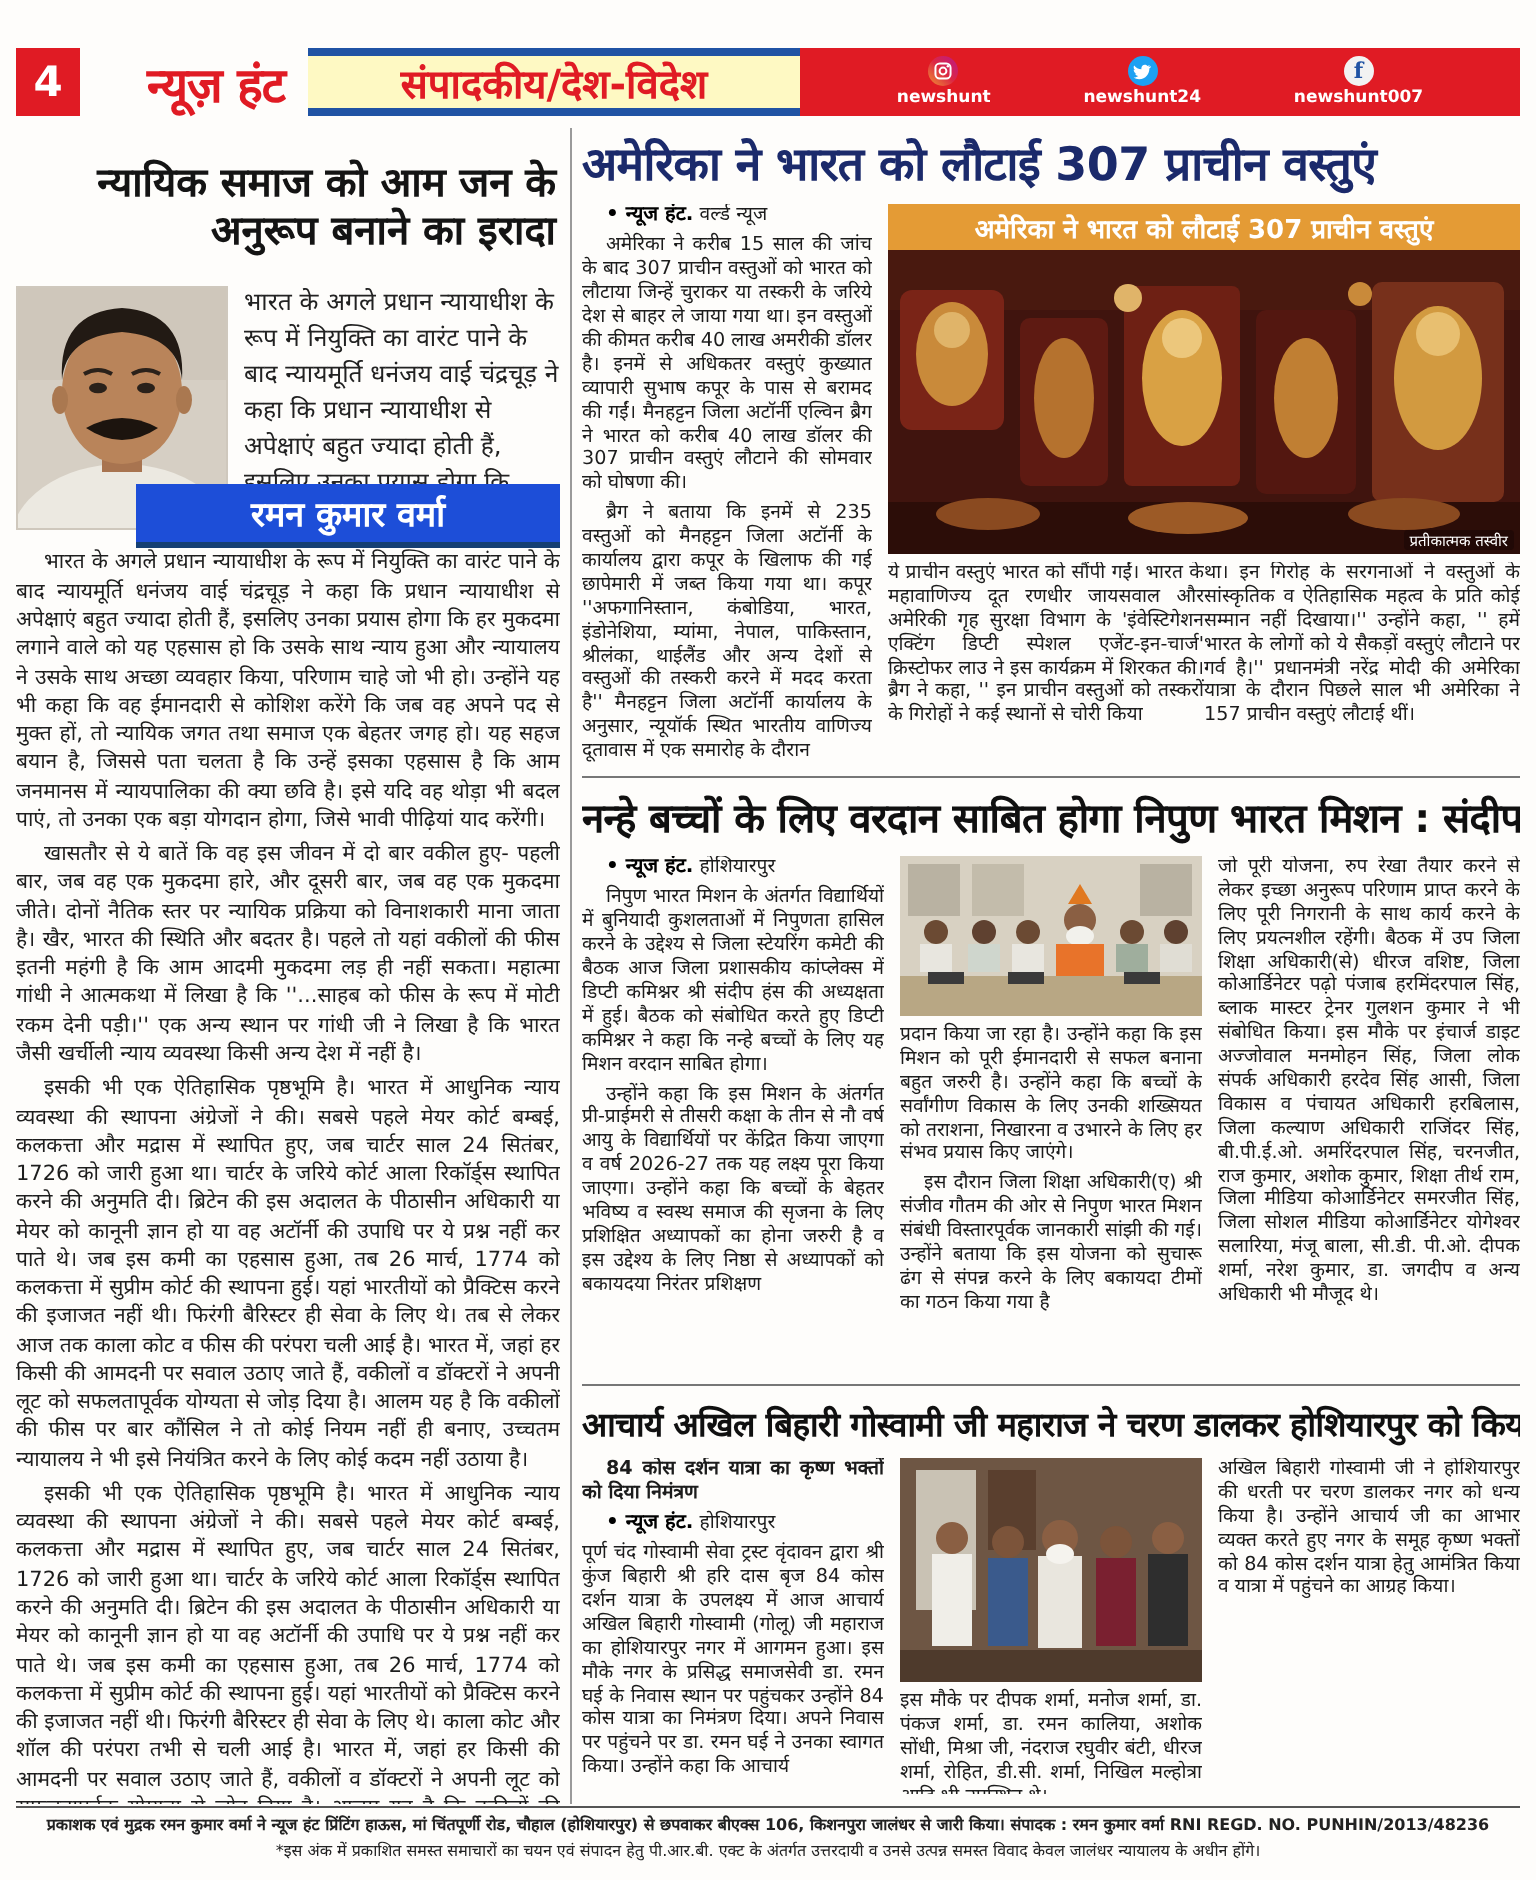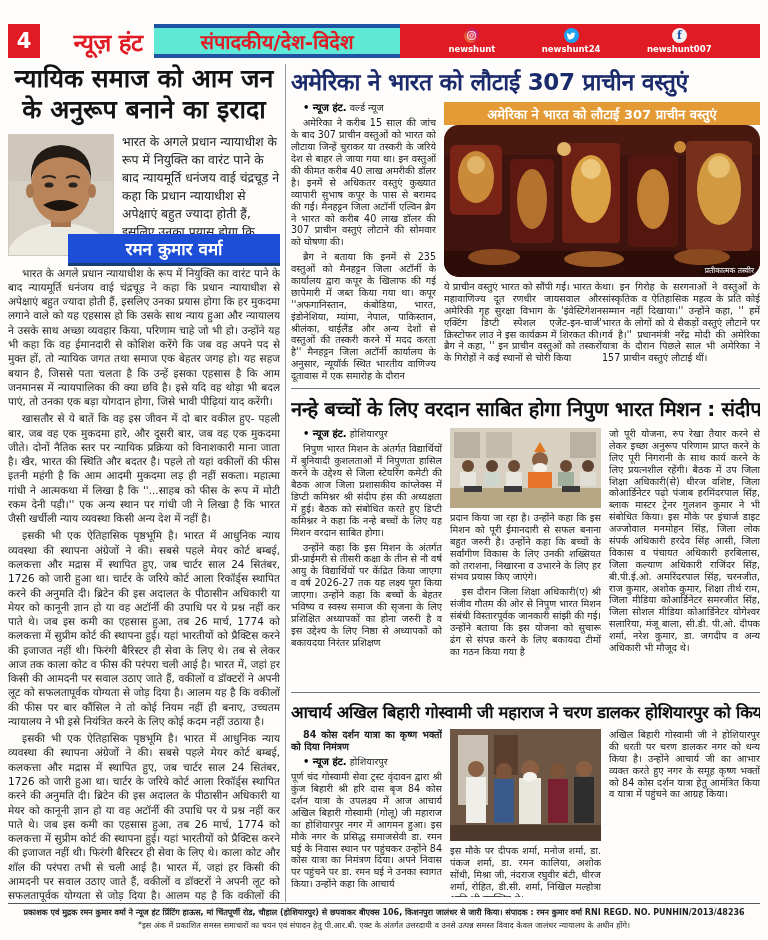--- a/index.html
+++ b/index.html
@@ -5,36 +5,36 @@
   * { box-sizing: border-box; }
   html,body { margin:0; padding:0; background:#e8e8e8; }
   body { font-family:"DejaVu Sans", sans-serif; }
   .page { position:relative; width:768px; height:940px; margin:0 auto; background:#fefdfb; overflow:hidden; }
 
   
   .masthead { position:absolute; top:24px; left:8px; right:8px; height:34px; display:flex; align-items:stretch; }
   .pagenum { width:32px; background:#e01b24; color:#fff; font-weight:bold; font-size:21px; display:flex; align-items:center; justify-content:center; }
   .brand { width:92px; color:#e01b24; font-weight:bold; font-size:24px; display:flex; align-items:center; justify-content:center; letter-spacing:-0.5px;margin-left:22px; }
   .datebox { width:150px; background:#2053a4; color:#fff; font-size:9.5px; font-weight:bold; line-height:1.3; display:flex; flex-direction:column; justify-content:center; padding-left:7px; }
-  .sectionbox { width:246px; border-top:4px solid #2053a4; border-bottom:4px solid #2053a4; background:#5eead4; color:#e01b24; font-weight:bold; font-size:20px; display:flex; align-items:center; justify-content:center; }
+  .sectionbox { width:246px; border-top:4px solid #2053a4; border-bottom:4px solid #2053a4; background:#fef9c3; color:#e01b24; font-weight:bold; font-size:20px; display:flex; align-items:center; justify-content:center; }
   .socialbox { flex:1; background:#e01b24; display:flex; align-items:center; justify-content:space-evenly; padding:0 2px; }
   .social-item { display:flex; flex-direction:column; align-items:center; gap:1px; }
   .social-item .handle { color:#fff; font-size:8.5px; font-weight:bold; }
   .social-icon { width:15px; height:15px; border-radius:50%; display:flex; align-items:center; justify-content:center; }
   .ic-ig { background:linear-gradient(45deg,#f09433,#dc2743,#bc1888); }
   .ic-tw { background:#1da1f2; }
   .ic-fb { background:#f2f2f2; color:#2053a4; font-weight:bold; font-size:11px; font-family:"DejaVu Serif", serif; }
 
   
   .content { position:absolute; top:64px; left:8px; right:8px; bottom:38px; display:flex; }
   .v-divider { width:1px; background:#9a9a9a; margin:0 5px; }
 
   
   .left-col { width:272px; overflow:hidden; }
-  .ed-headline { font-size:25px; font-weight:bold; line-height:1.22; text-align:center; color:#141414; margin:0 2px; }
+  .ed-headline { font-size:20px; font-weight:bold; line-height:1.22; text-align:right; color:#141414; margin:15px 2px; }
   .ed-figrow { display:flex; margin-top:9px; }
   .ed-photo { width:106px; height:122px; flex:none; border:1px solid #cfc8bd; }
   .ed-intro { flex:1; padding-left:8px; font-size:12.3px; line-height:1.46; color:#222; }
   .ed-nameplate { width:212px; margin-left:60px; margin-top:-26px; background:#1d4ed8; border-bottom:3px solid #153f73; color:#fff; font-weight:bold; font-size:17px; text-align:center; padding:3px 0; position:relative; z-index:2; }
   .ed-role { text-align:center; font-size:10px; color:#222; margin:3px 0 7px 60px; width:212px; }
   .ed-body p { font-size:10.5px; line-height:1.36; text-align:justify; margin:0 0 3px; text-indent:14px; color:#1d1d1d; }
 
   
   .right-col { flex:1; display:flex; flex-direction:column; overflow:hidden; }
   .section { overflow:hidden; border-bottom:1px solid #777; padding-bottom:4px; margin-bottom:5px; }
@@ -50,21 +50,21 @@
   .cols { display:flex; gap:8px; }
   .col { flex:1; overflow:hidden; }
   .col p, .a-cols p { font-size:9.6px; line-height:1.24; text-align:justify; margin:0 0 3px; text-indent:12px; color:#1c1c1c; }
   .col p.cont, .a-cols p.cont { text-indent:0; }
   .byline { font-size:10px; color:#555; margin:3px 0 7px; }
   .byline b { color:#000; font-size:10px; }
 
   
   .a-right { width:316px; flex:none; }
   .photo-banner { background:#e49b35; color:#fff; font-weight:bold; font-size:13px; text-align:center; padding:3px 0 2px; }
-  .photo-a { position:relative; height:152px; overflow:hidden;border-radius:15px; }
+  .photo-a { position:relative; height:152px; overflow:hidden; }
   .photo-caption { position:absolute; right:3px; bottom:2px; color:#fff; font-size:7.5px; background:rgba(20,5,5,.45); padding:0 3px; border-radius:2px; }
   .a-cols { display:flex; gap:0; margin-top:4px; height:108px; overflow:hidden; }
   .a-cols > div { flex:1; overflow:hidden; }
 
   .photo-b { height:80px; margin-bottom:4px; overflow:hidden; }
   .photo-c { height:112px; margin-bottom:4px; overflow:hidden; }
   .subhead { font-size:12px; font-weight:bold; line-height:1.3; color:#111; margin:0 0 4px; }
 
   
   .footer { position:absolute; left:8px; right:8px; bottom:8px; border-top:1px solid #555; padding-top:3px; text-align:center; color:#222; }

